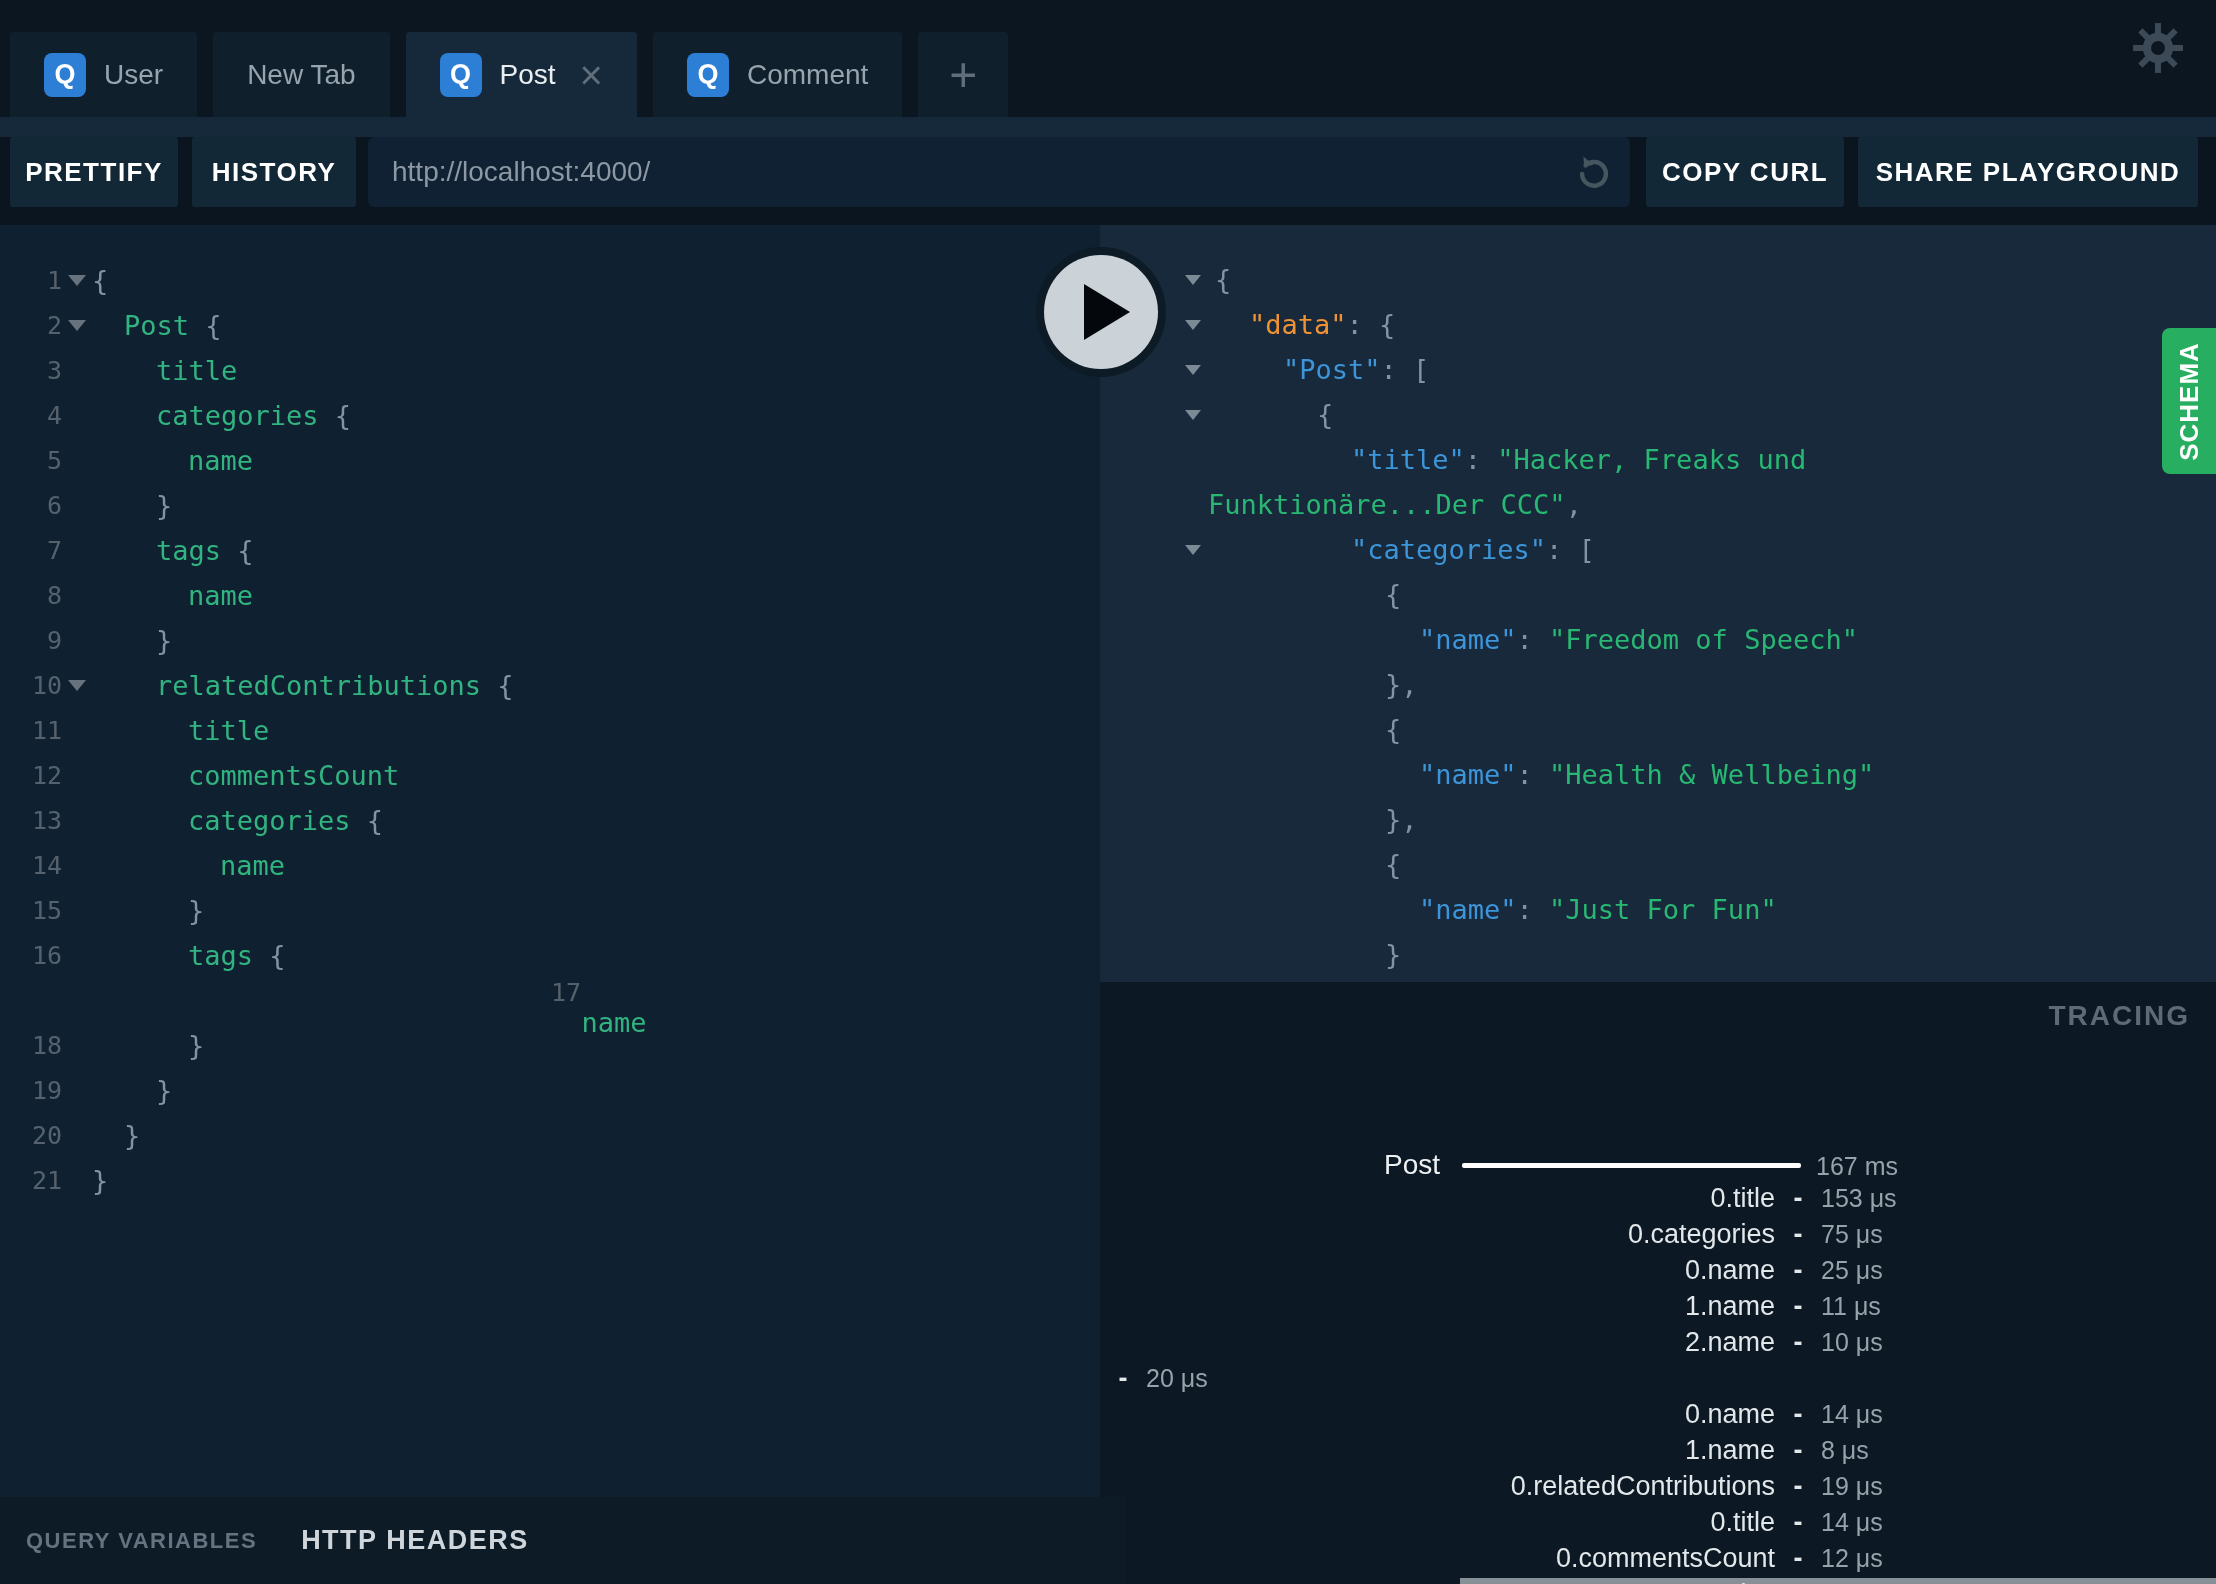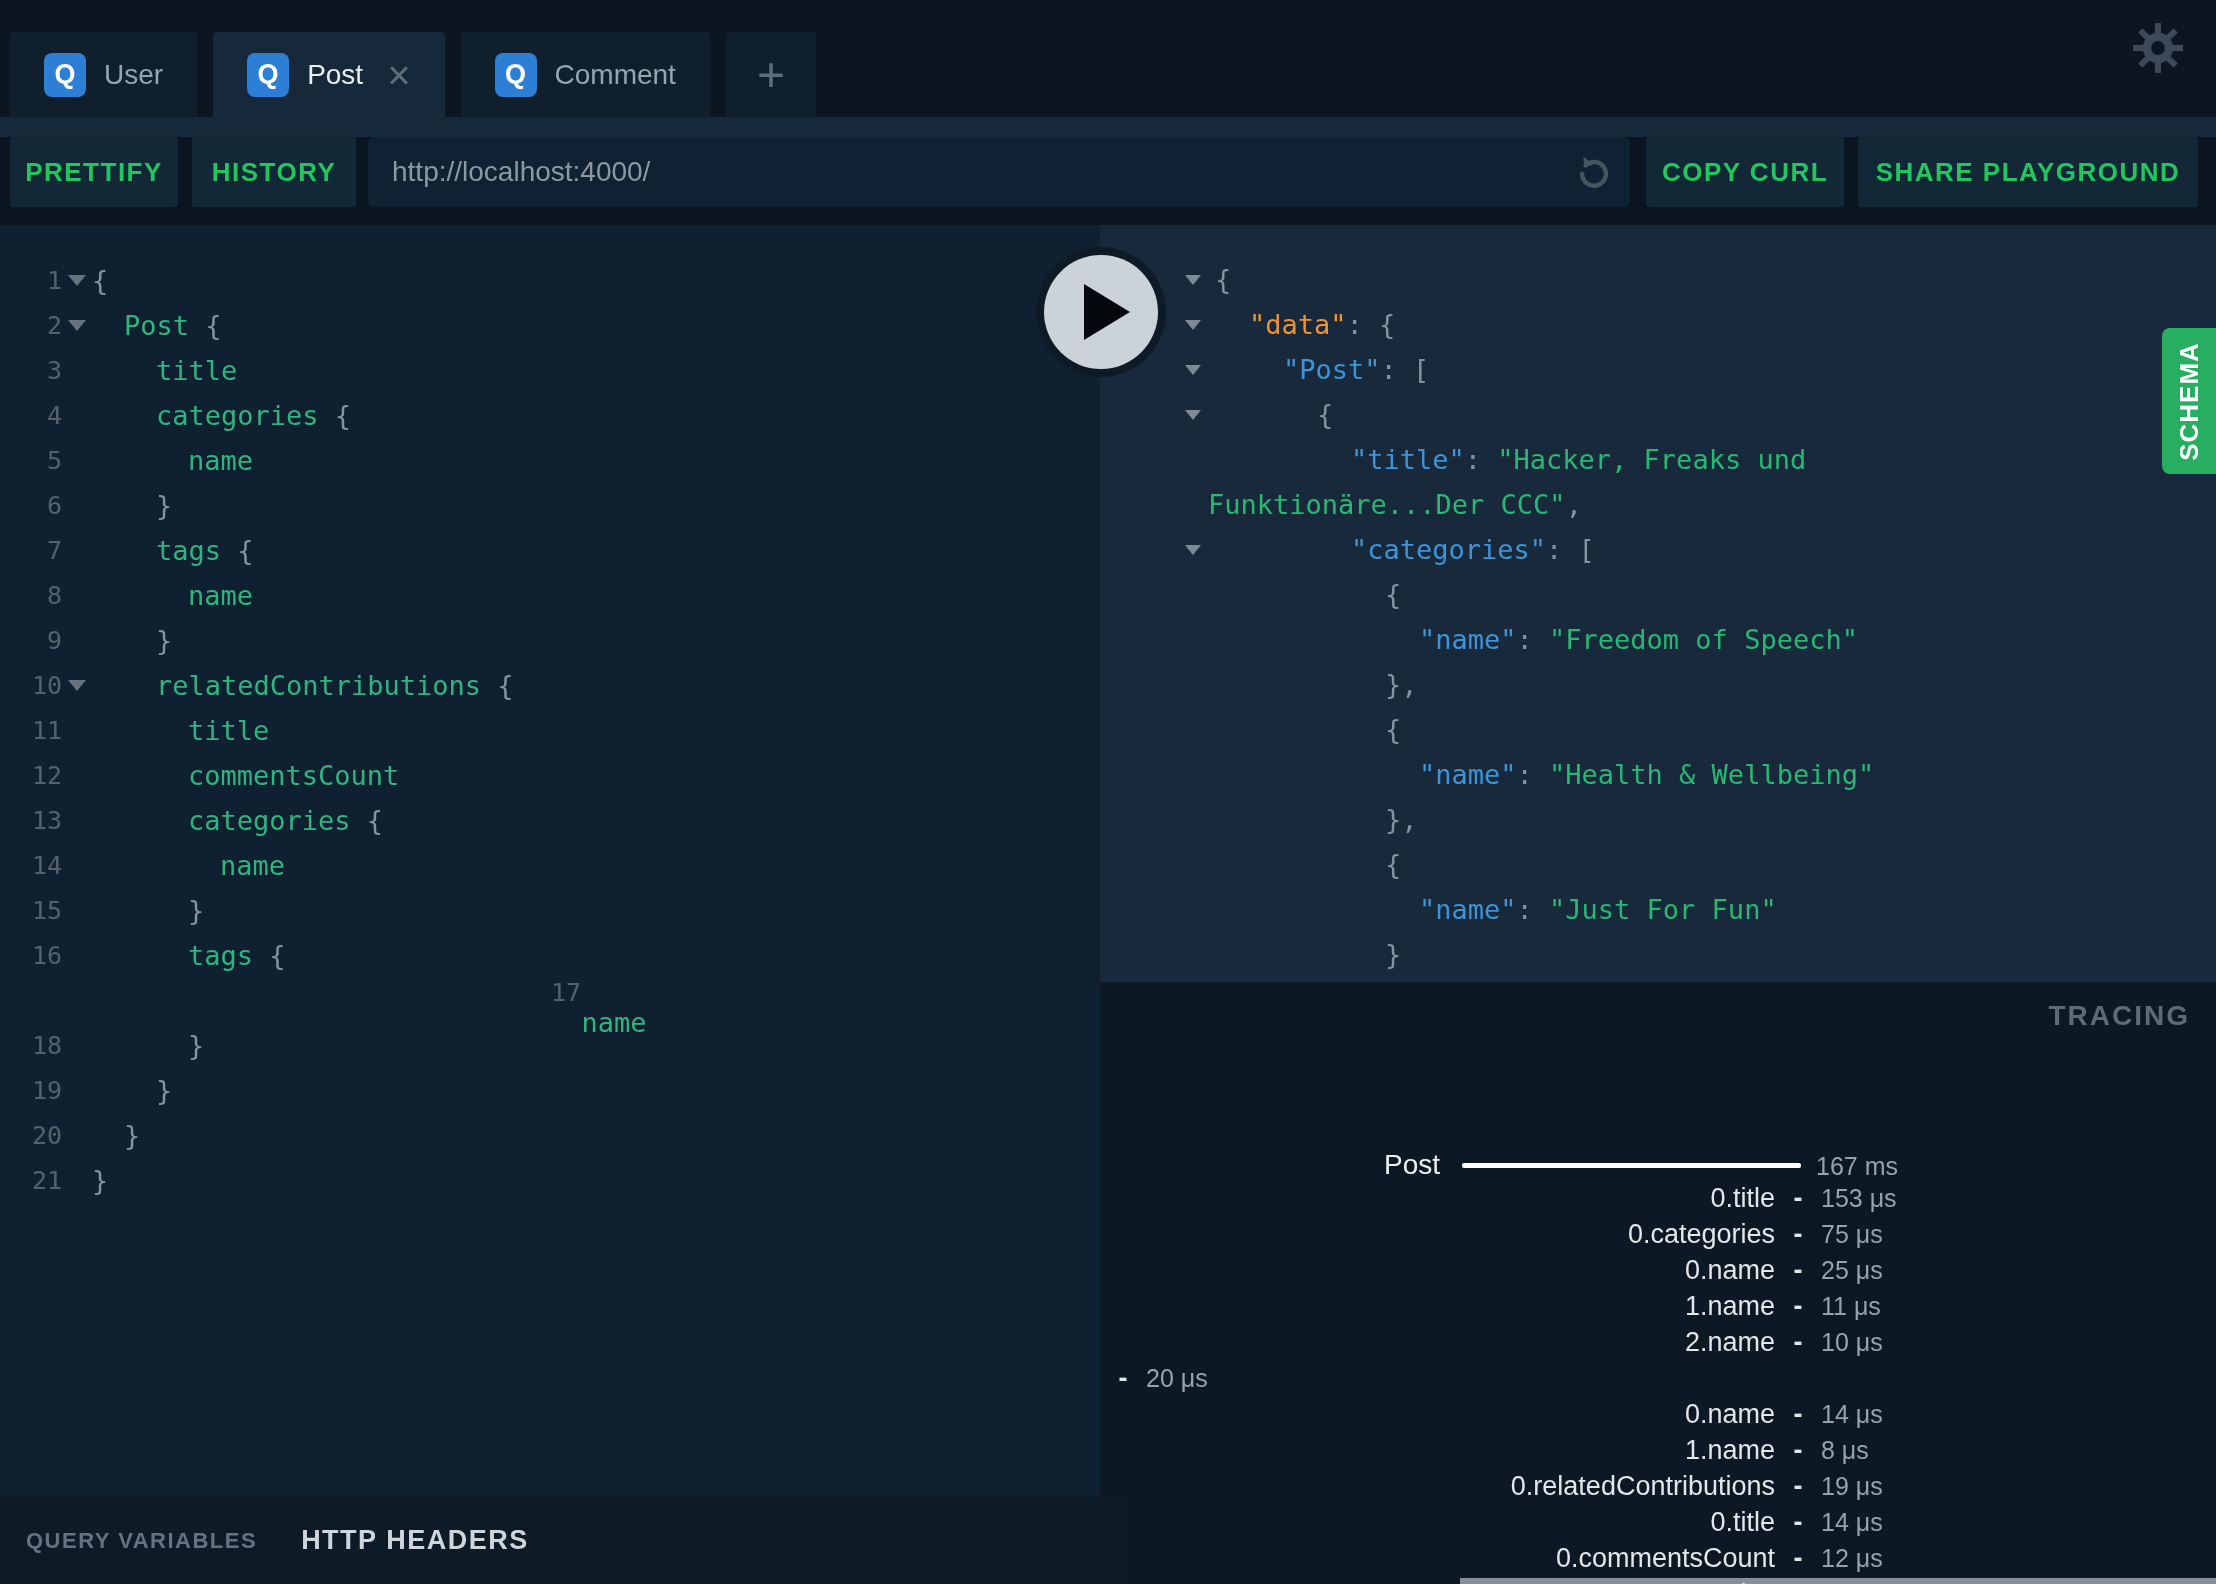--- a/index.html
+++ b/index.html
@@ -19,21 +19,21 @@
        font-weight:bold;font-size:27px;display:flex;align-items:center;justify-content:center;}
   .tab .tab-label{font-size:28px;color:#97a4ad;}
   .tab.active .tab-label{color:#e9eef1;}
   .tab .tab-close{font-size:40px;line-height:40px;color:#5f6e7a;margin-left:6px;}
   .tab-add{height:85px;width:90px;background:#0f1f2c;border-radius:4px 4px 0 0;
        display:flex;align-items:center;justify-content:center;color:#5f6e7a;font-size:48px;cursor:pointer;}
   .gear{position:absolute;right:32px;top:22px;width:52px;height:52px;}
   
   .toolbar{position:absolute;left:0;top:137px;width:2216px;height:88px;background:#0b1520;}
   .tb-btn{position:absolute;top:0;height:70px;background:#132837;border-radius:3px;
-       display:flex;align-items:center;justify-content:center;color:#22c55e;font-size:26px;
+       display:flex;align-items:center;justify-content:center;color:#ffffff;font-size:26px;
        font-weight:bold;letter-spacing:1.5px;cursor:pointer;}
   .url-box{position:absolute;left:368px;top:0;width:1262px;height:70px;background:#0f2132;
        border-radius:6px;display:flex;align-items:center;padding:0 24px;box-sizing:border-box;}
   .url-text{color:#8c99a4;font-size:28px;}
   .refresh{position:absolute;right:14px;top:13px;width:44px;height:44px;}
   
   .editor-pane{position:absolute;left:0;top:225px;width:1100px;height:1272px;background:#0f2130;}
   .response-pane{position:absolute;left:1100px;top:225px;width:1116px;height:757px;
        background:#17293a;overflow:hidden;}
   .tracing-pane{position:absolute;left:1100px;top:982px;width:1116px;height:602px;
@@ -86,20 +86,23 @@
   .hscroll{position:absolute;bottom:0;left:360px;right:0;height:6px;background:#9fa6ab;opacity:.85;}
 </style>
 </head>
 <body>
 
 <div class="tabbar">
   <div class="tabs">
       <div class="tab">
         <div class="q-badge">Q</div>
         <div class="tab-label" style="display: inline;">User</div>
+      </div>
+      <div class="tab">
+        <div class="tab-label" style="display: inline;">New Tab</div>
       </div>
       <div class="tab active">
         <div class="q-badge">Q</div>
         <div class="tab-label" style="display: inline;">Post</div>
         <div class="tab-close" style="display: inline;">×</div>
       </div>
       <div class="tab">
         <div class="q-badge">Q</div>
         <div class="tab-label" style="display: inline;">Comment</div>
       </div>

